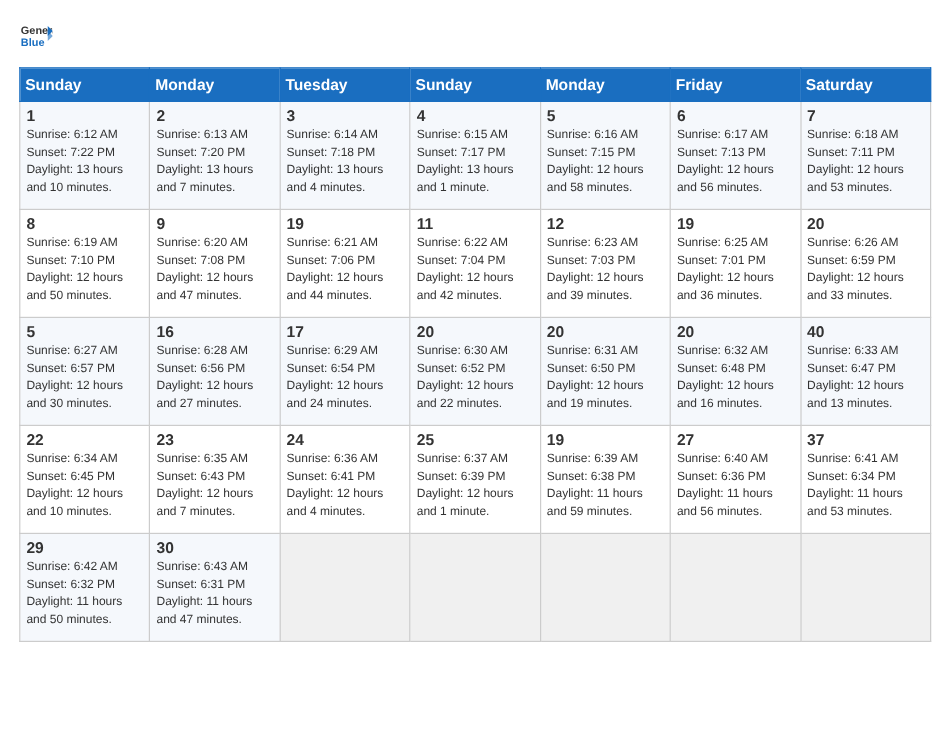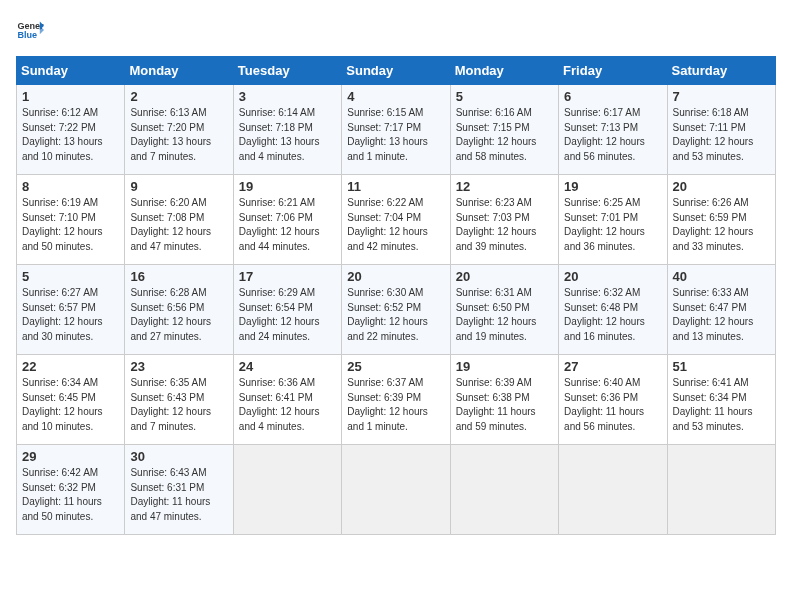--- a/index.html
+++ b/index.html
@@ -332,21 +332,21 @@
       </td>
         <td>
         <span class="day-number">27</span>
         <div class="day-info">
           Sunrise: 6:40 AM<br>
           Sunset: 6:36 PM<br>
           Daylight: 11 hours and 56 minutes.
         </div>
       </td>
         <td>
-        <span class="day-number">51</span>
+        <span class="day-number">37</span>
         <div class="day-info">
           Sunrise: 6:41 AM<br>
           Sunset: 6:34 PM<br>
           Daylight: 11 hours and 53 minutes.
         </div>
       </td>
       </tr>
       <tr>
         <td>
         <span class="day-number">29</span>

